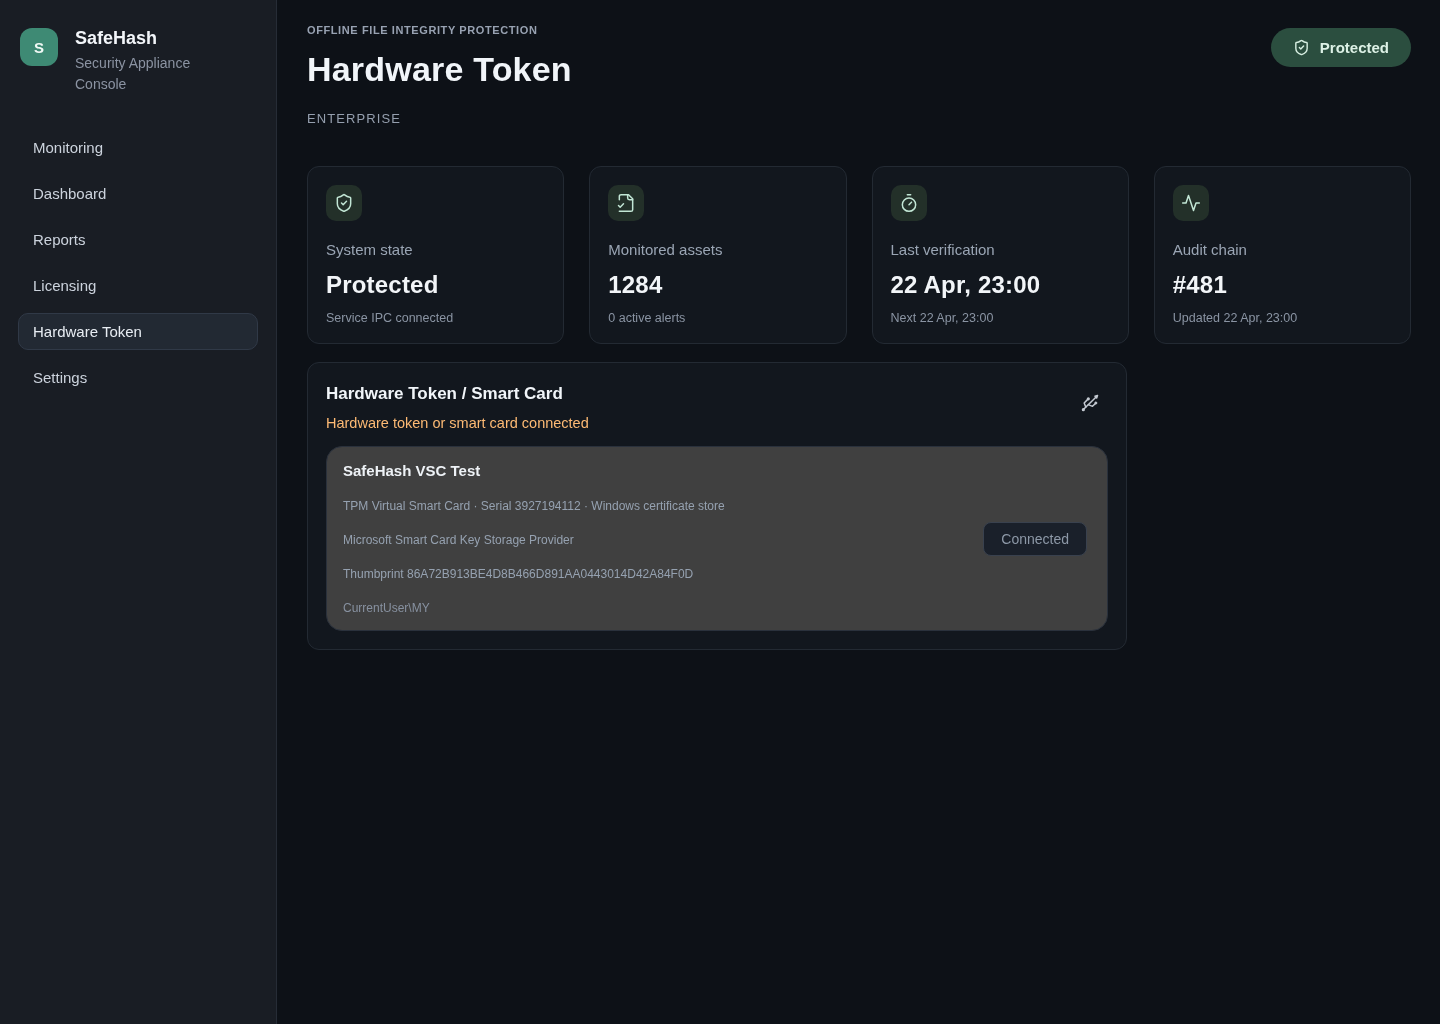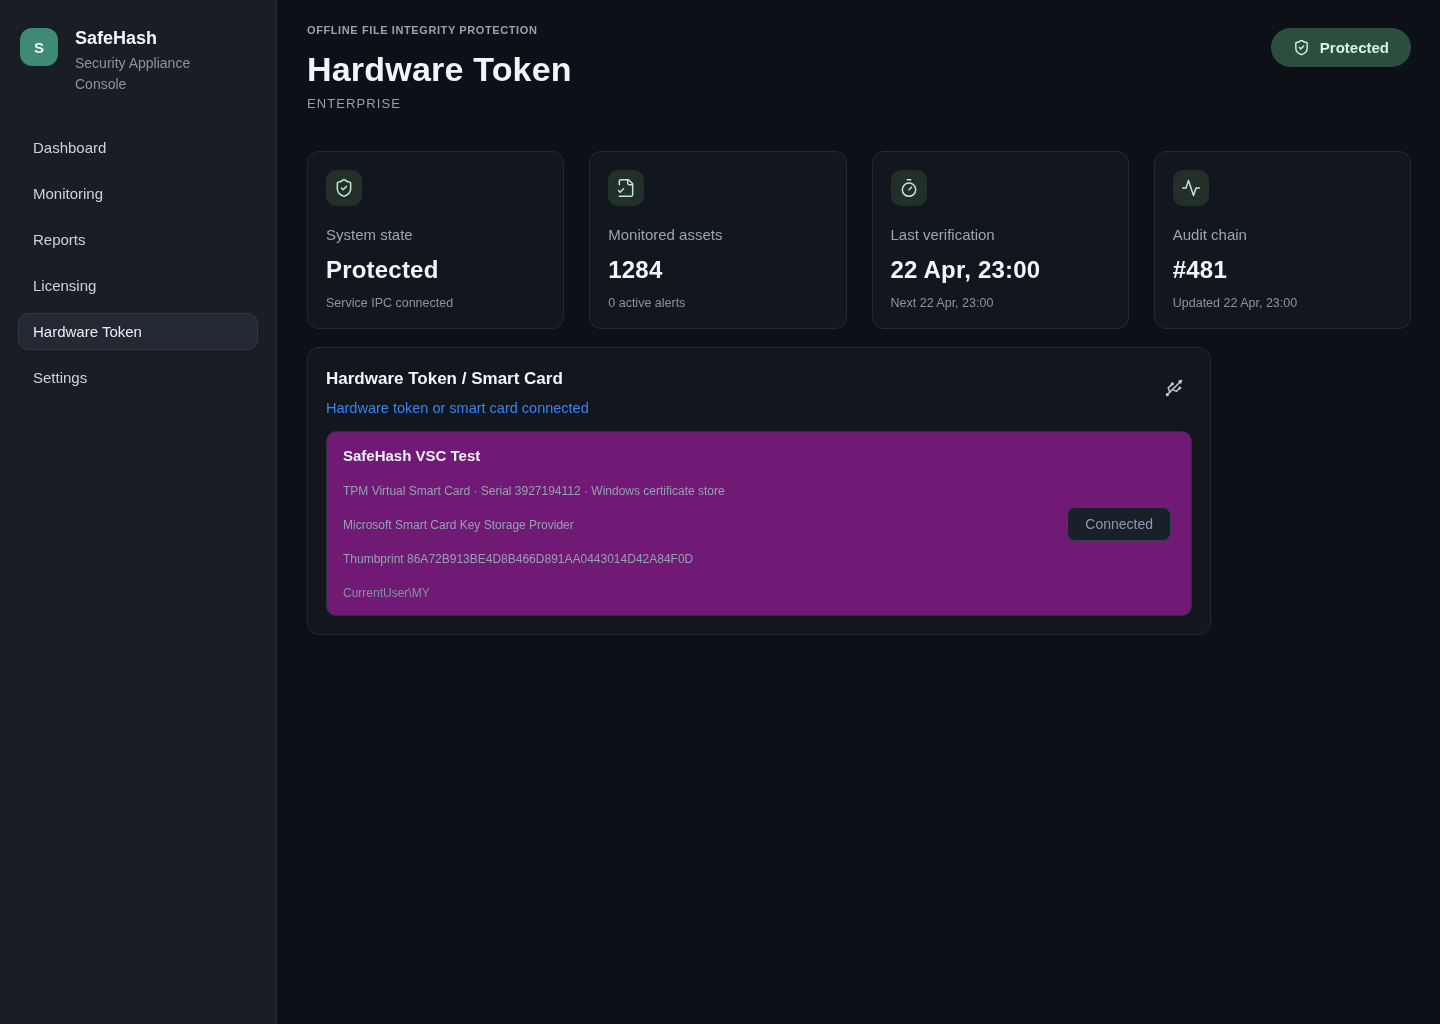--- a/index.html
+++ b/index.html
@@ -33,21 +33,21 @@
     padding:9px 14px; font-size:15px; color:#ccd3dd;
     border-radius:10px; border:1px solid transparent; cursor:pointer;
   }
   .nav-item.active { background:#222933; border:1px solid #303947; color:#e8edf3; }
 
   
   .main { flex:1; padding:24px 29px 0 30px; position:relative; }
   .header-row { display:flex; justify-content:space-between; align-items:flex-start; }
   .eyebrow { font-size:11px; font-weight:bold; letter-spacing:.6px; color:#98a2b2; }
   .page-title { font-size:34px; font-weight:bold; color:#f1f5f9; margin-top:14px; letter-spacing:.2px; }
-  .plan { font-size:13px; letter-spacing:1.1px; color:#959fae; margin-top:7px; }
+  .plan { font-size:13px; letter-spacing:1.1px; color:#959fae; margin-top:22px; }
   .badge-protected {
     display:flex; align-items:center; gap:10px;
     background:#2b4e3f; border-radius:24px;
     padding:11px 22px; margin-top:4px;
     color:#ddf1e6; font-weight:bold; font-size:15px;
   }
   .badge-protected svg { display:block; }
 
   
   .stats { display:grid; grid-template-columns:repeat(4,1fr); gap:25px; margin-top:40px; }
@@ -59,35 +59,35 @@
     width:36px; height:36px; border-radius:10px; background:#233029;
     display:flex; align-items:center; justify-content:center;
   }
   .chip svg { display:block; }
   .stat-label { margin-top:20px; font-size:15px; color:#9aa5b4; }
   .stat-value { margin-top:13px; font-size:24px; font-weight:bold; color:#f2f5f8; letter-spacing:.2px; }
   .stat-sub { margin-top:12px; font-size:12.5px; color:#8a94a3; }
 
   
   .panel {
-    margin-top:18px; width:904px;
+    margin-top:18px; width:820px;
     background:#12171e; border:1px solid #232a33; border-radius:12px;
     padding:21px 18px 18px 18px; position:relative;
   }
   .panel-title { font-size:17px; font-weight:bold; color:#f1f5f9; }
-  .panel-sub { font-size:14.5px; color:#3b82f6; margin-top:11px; }
+  .panel-sub { font-size:14.5px; color:#fdba74; margin-top:11px; }
   .panel-corner-icon { position:absolute; top:30px; right:26px; opacity:.92; }
   .btn-row { display:flex; gap:11px; margin-top:17px; }
   .btn {
     background:#1c232d; border:1px solid #39414e; border-radius:8px;
     padding:9px 17px; color:#e9edf2; font-weight:bold; font-size:15px;
     font-family:"Liberation Sans", sans-serif; cursor:pointer;
   }
   .device-card {
-    margin-top:15px; background:#701a75; border:1px solid #2a313c; border-radius:10px;
+    margin-top:15px; background:#404040; border:1px solid #2a313c; border-radius:16px;
     padding:15px 16px; display:flex; justify-content:space-between; align-items:center;
   }
   .device-name { font-size:15px; font-weight:bold; color:#eef2f6; }
   .device-line { font-size:12px; color:#95a1b0; margin-top:20px; }
   .device-line.dim { color:#8791a0; }
   .status-pill {
     border:1px solid #39414e; background:#1a202a; border-radius:8px;
     padding:8px 17px; color:#8d98a7; font-weight:normal; font-size:14px; flex:none;
     margin-right:4px;
   }
@@ -97,22 +97,22 @@
 
 <aside class="sidebar">
   <div class="brand">
     <div class="logo">S</div>
     <div>
       <div class="brand-name">SafeHash</div>
       <div class="brand-sub">Security Appliance Console</div>
     </div>
   </div>
   <nav class="nav">
+    <div class="nav-item">Monitoring</div>
     <div class="nav-item">Dashboard</div>
-    <div class="nav-item">Monitoring</div>
     <div class="nav-item">Reports</div>
     <div class="nav-item">Licensing</div>
     <div class="nav-item active">Hardware Token</div>
     <div class="nav-item">Settings</div>
   </nav>
 </aside>
 
 <main class="main">
 
   <div class="header-row">

